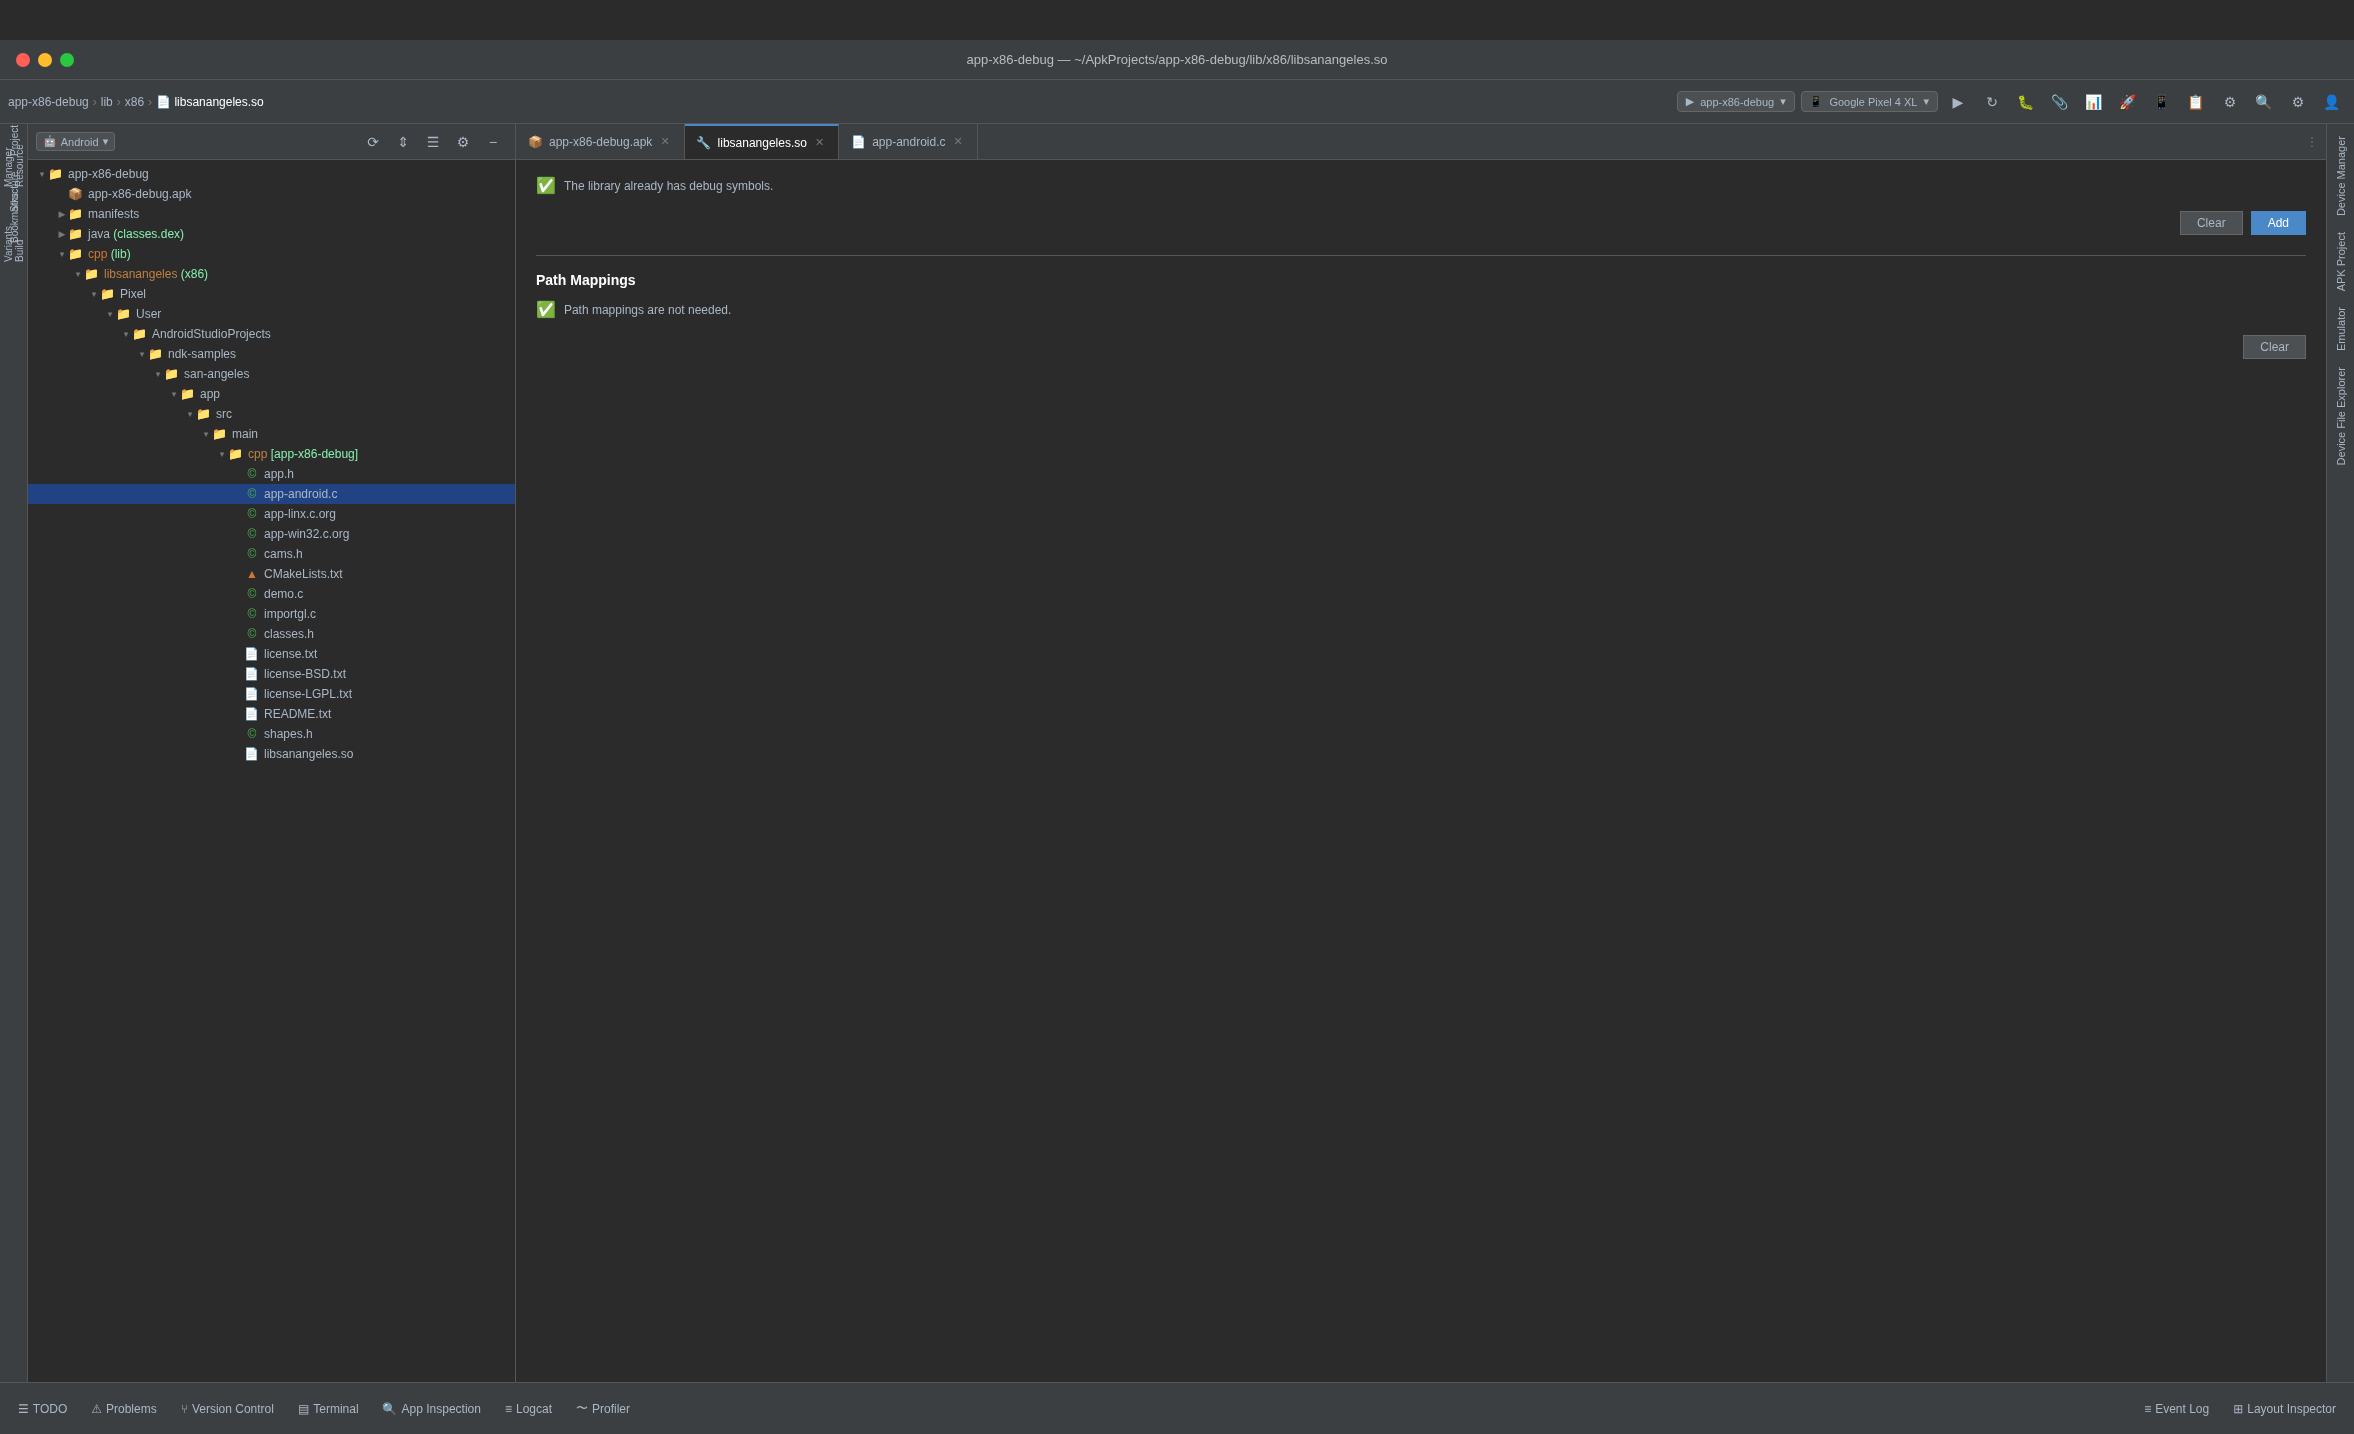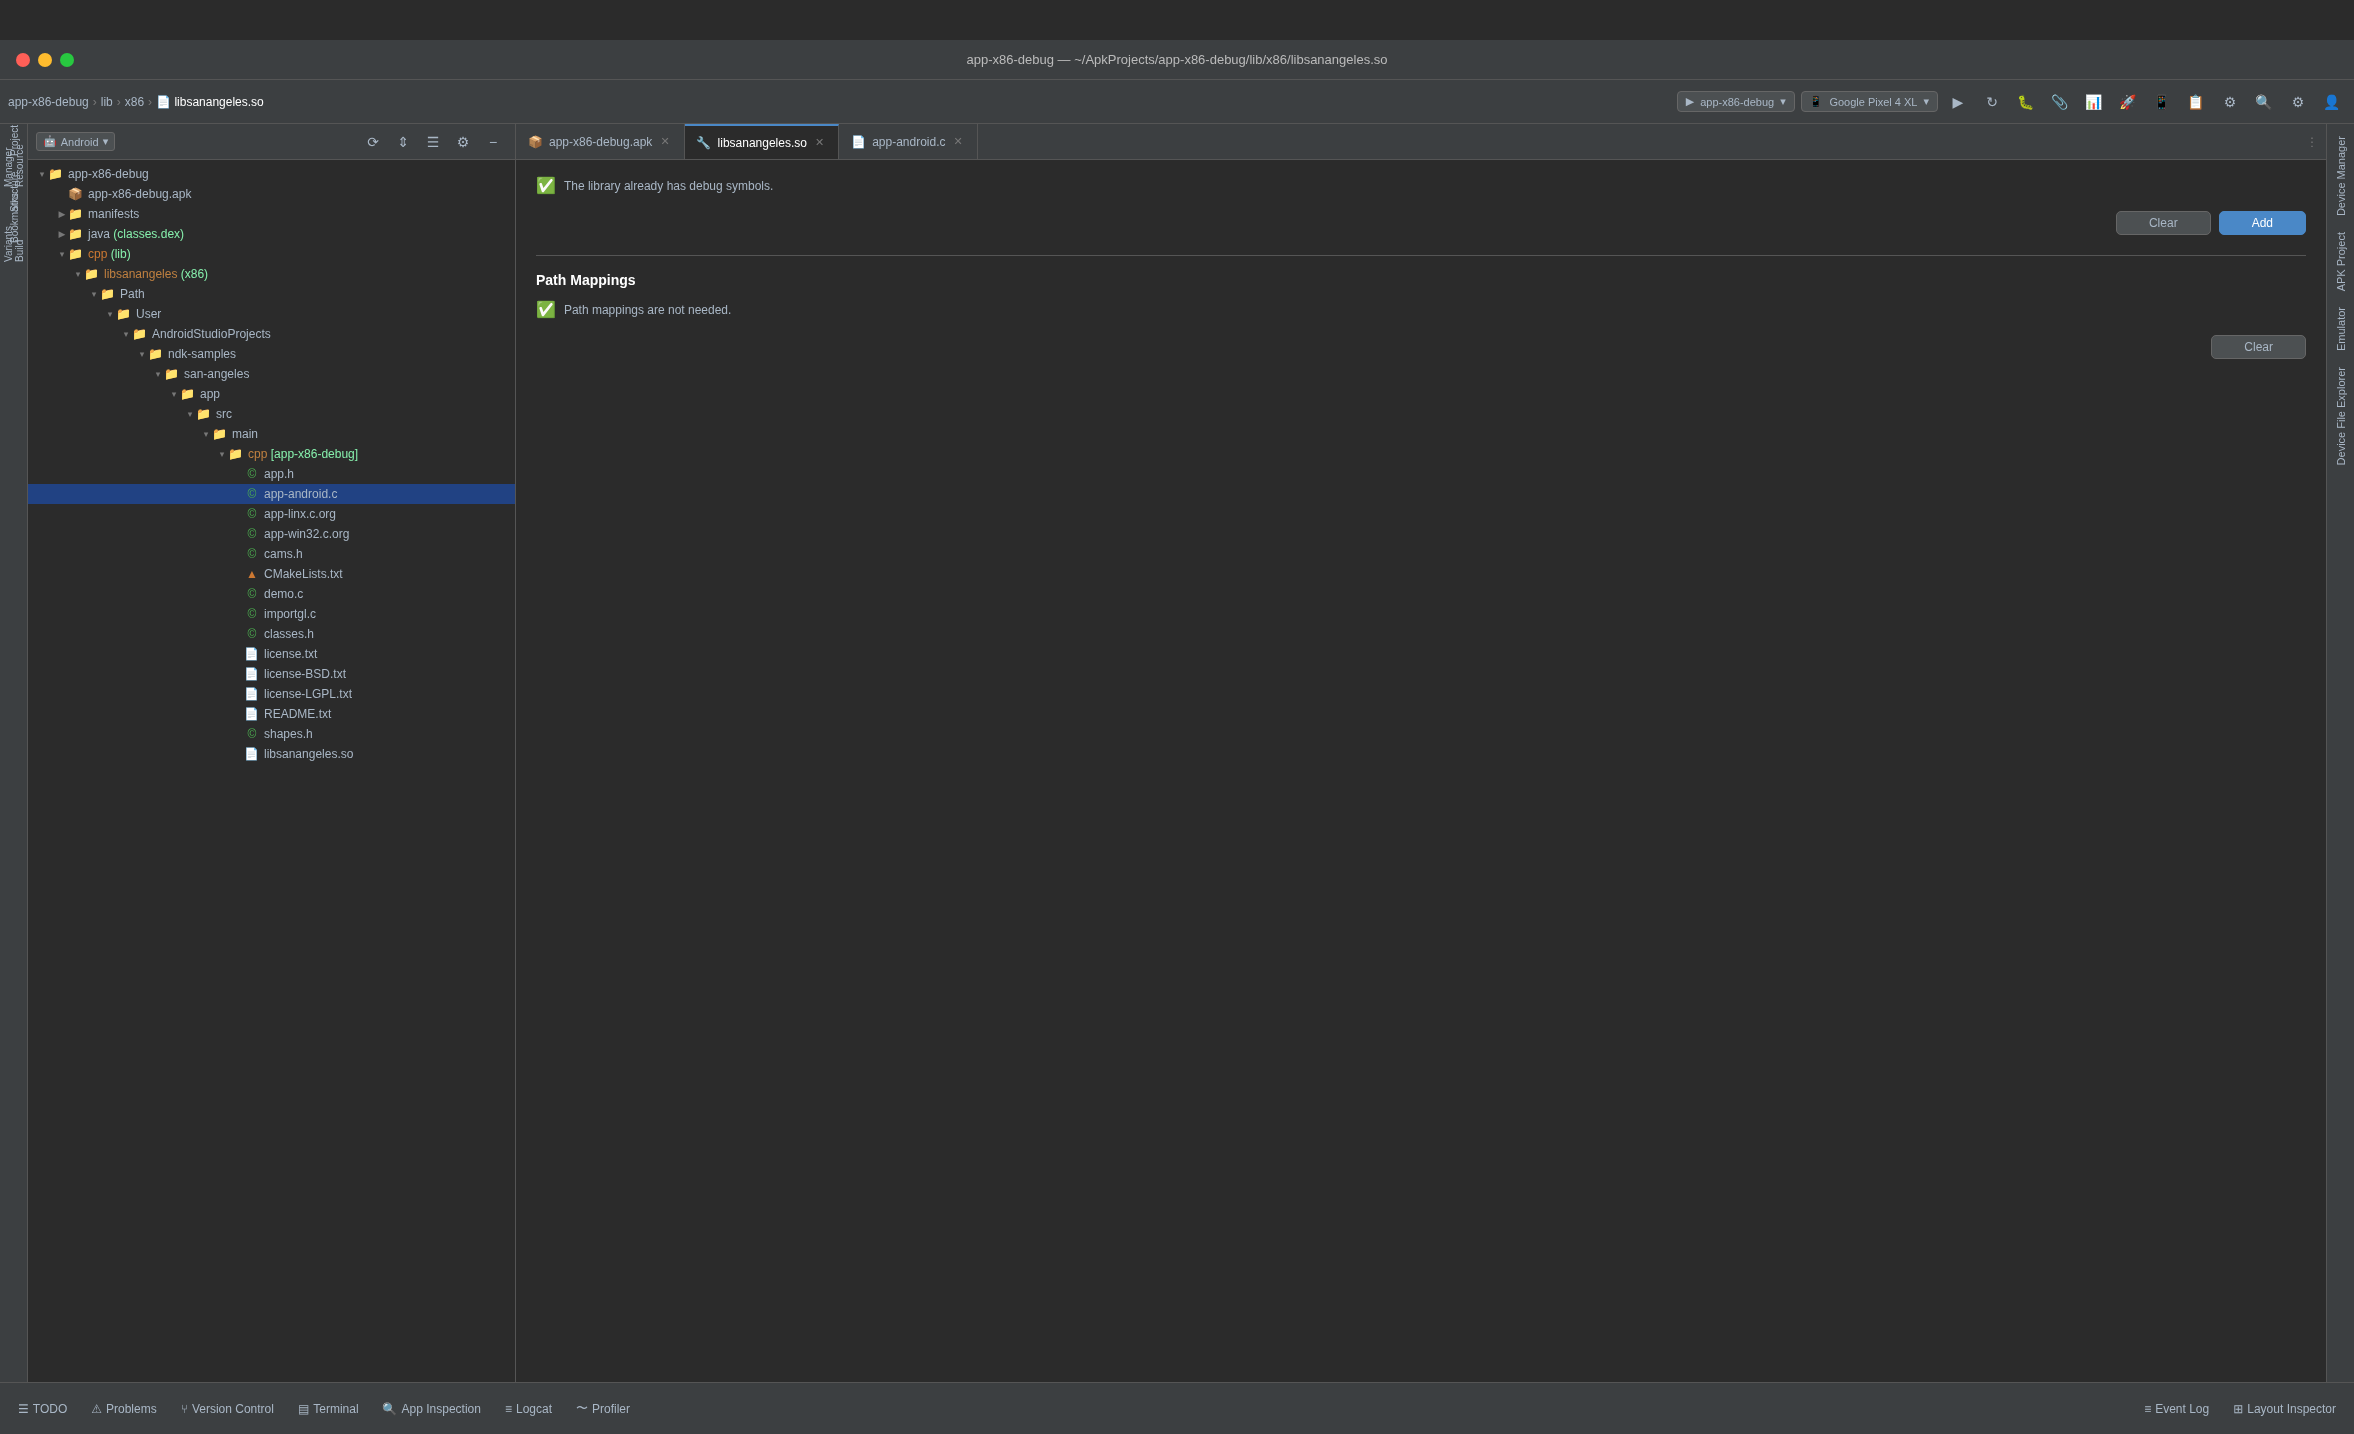--- a/index.html
+++ b/index.html
@@ -276,22 +276,22 @@
       color: #4caf50;
       font-size: 16px;
     }
     .action-row {
       display: flex;
       justify-content: flex-end;
       gap: 8px;
       margin-bottom: 8px;
     }
     .btn {
-      padding: 4px 32px;
-      border-radius: 5px;
+      padding: 4px 16px;
+      border-radius: 0;
       border: 1px solid #666;
       cursor: pointer;
       font-size: 12px;
       background: #4c5052;
       color: #a9b7c6;
     }
     .btn-primary {
       background: #4a88c7;
       border-color: #4a88c7;
       color: #ffffff;
@@ -491,21 +491,21 @@
         <span class="tree-indent" style="width:40px"></span>
         <span class="tree-arrow">▾</span>
         <span class="tree-icon cpp-folder">📁</span>
         <span class="tree-label"><span style="color:#c08040">libsanangeles</span> <span class="muted">(x86)</span></span>
       </div>
 
       <div class="tree-item">
         <span class="tree-indent" style="width:56px"></span>
         <span class="tree-arrow">▾</span>
         <span class="tree-icon folder-icon">📁</span>
-        <span class="tree-label">Path</span>
+        <span class="tree-label">Pixel</span>
       </div>
 
       <div class="tree-item">
         <span class="tree-indent" style="width:72px"></span>
         <span class="tree-arrow">▾</span>
         <span class="tree-icon folder-icon">📁</span>
         <span class="tree-label">User</span>
       </div>
 
       <div class="tree-item">

